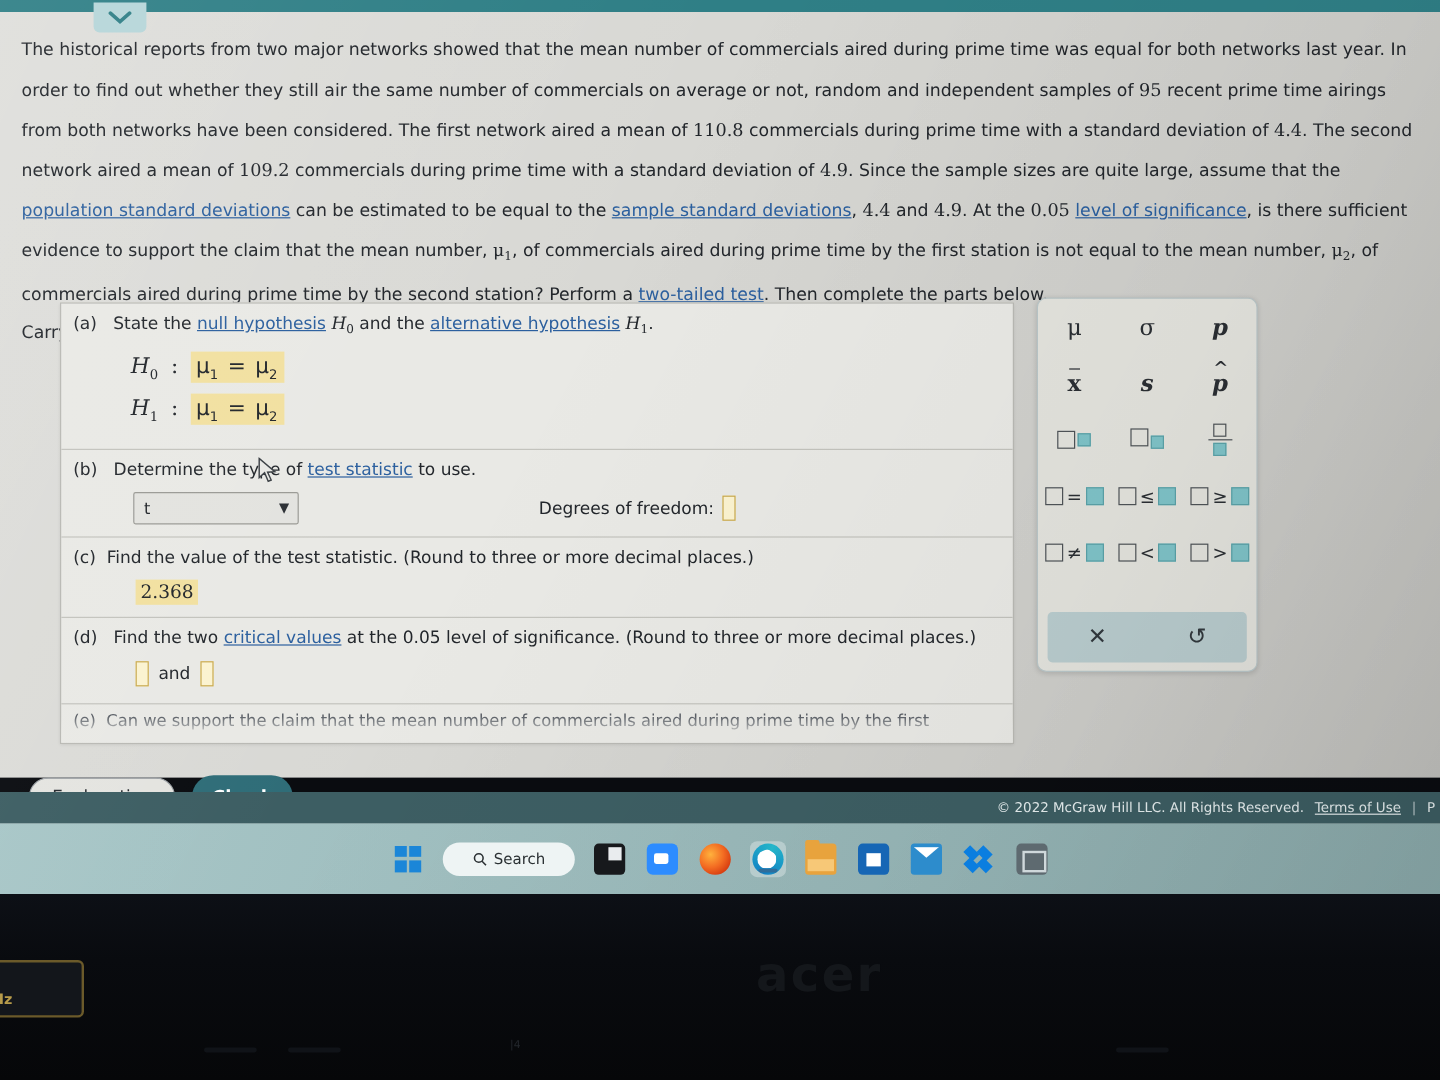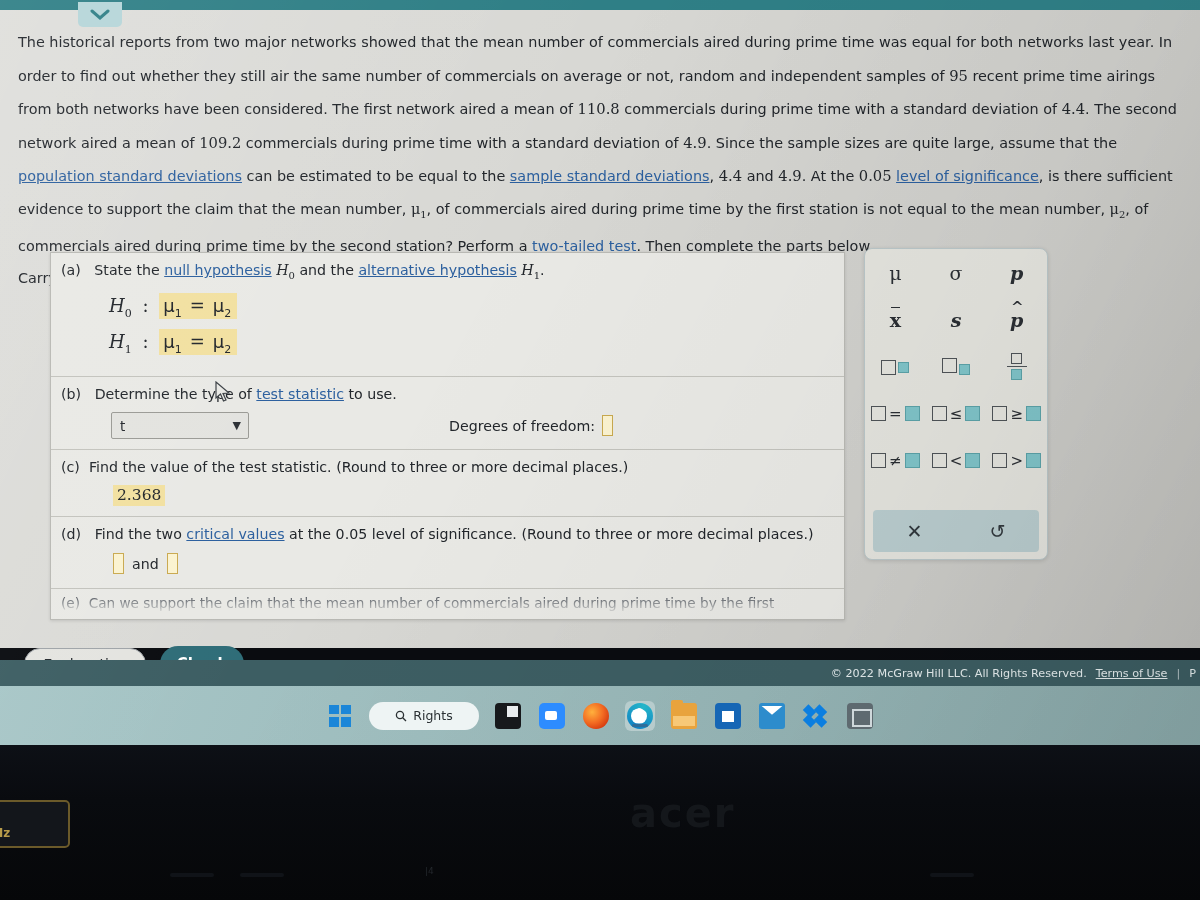--- a/index.html
+++ b/index.html
@@ -462,21 +462,21 @@
               <i></i>
               <i></i>
               <i></i>
             </span>
         </div>
         <div class="search-pill">
           <svg width="12" height="12" viewBox="0 0 12 12">
               <circle cx="5" cy="5" r="3.6" stroke="#2a3033" stroke-width="1.3" fill="none"></circle>
               <line x1="7.7" y1="7.7" x2="11" y2="11" stroke="#2a3033" stroke-width="1.3"></line>
             </svg>
-          <span>Rights</span>
+          <span>Search</span>
         </div>
         <div class="tb-item">
             <span class="ic ic-dark"></span>
           </div>
         <div class="tb-item">
             <span class="ic ic-zoom"></span>
           </div>
         <div class="tb-item">
             <span class="ic ic-fx"></span>
           </div>

